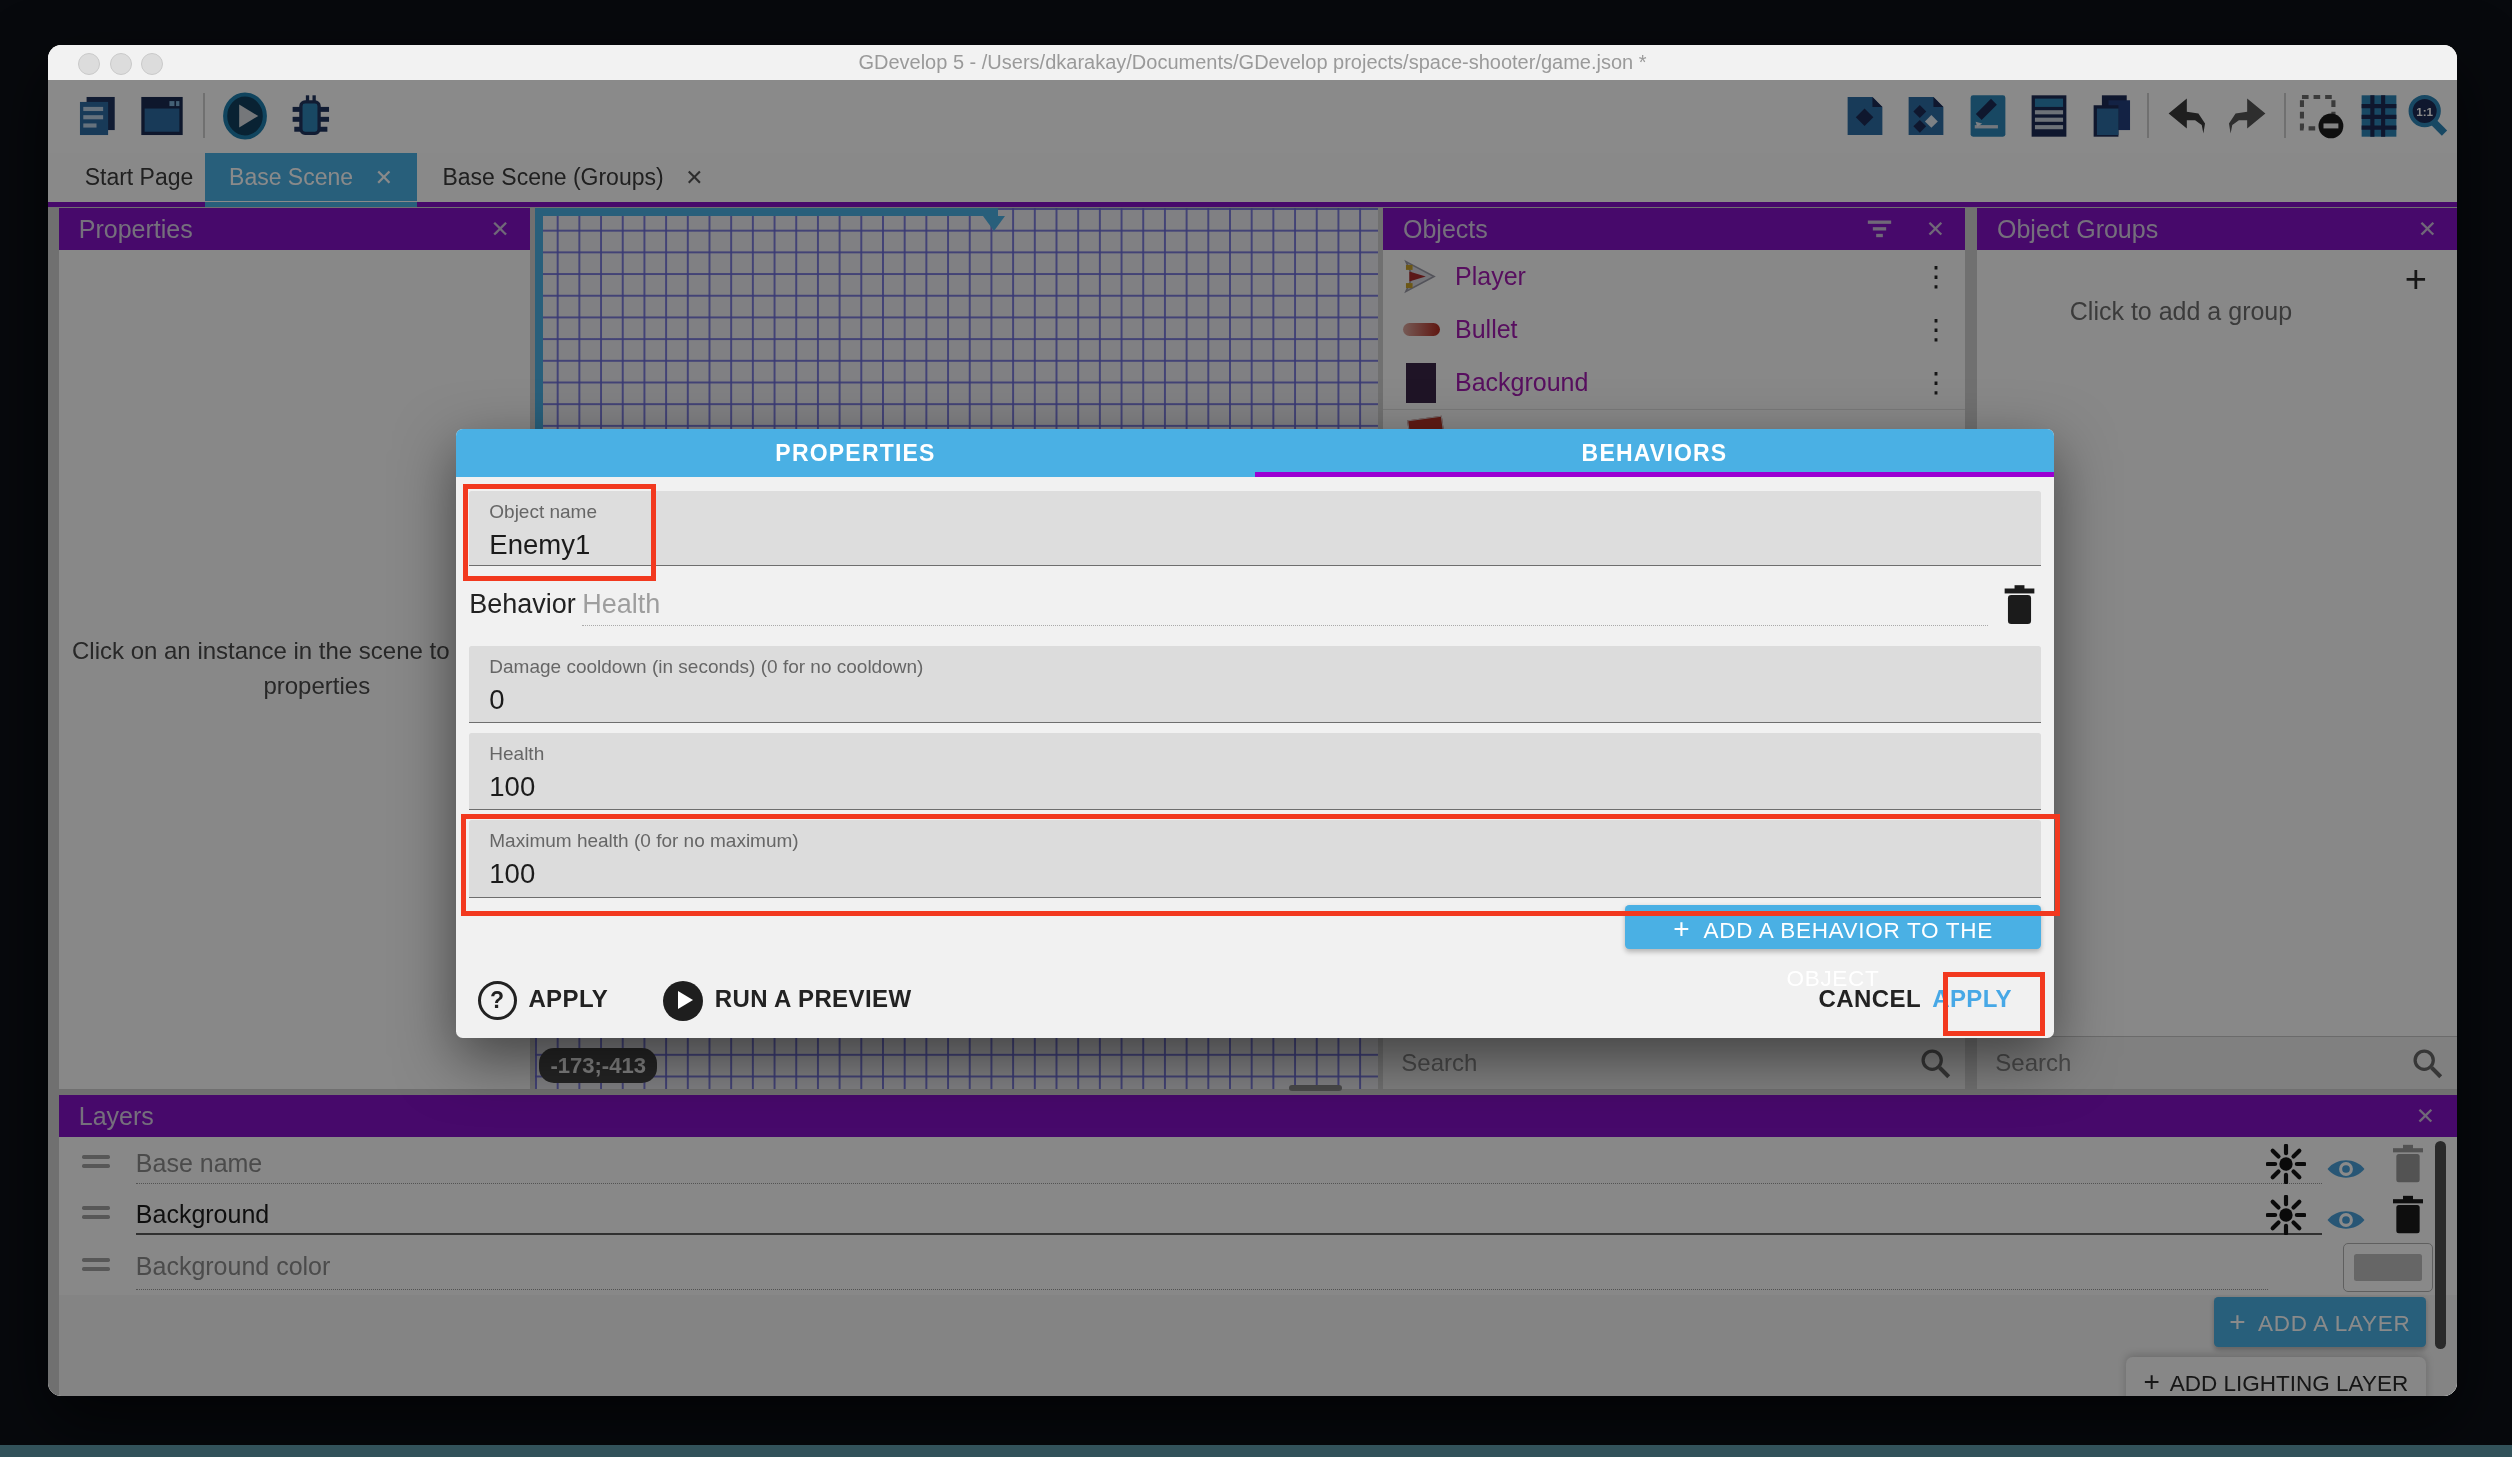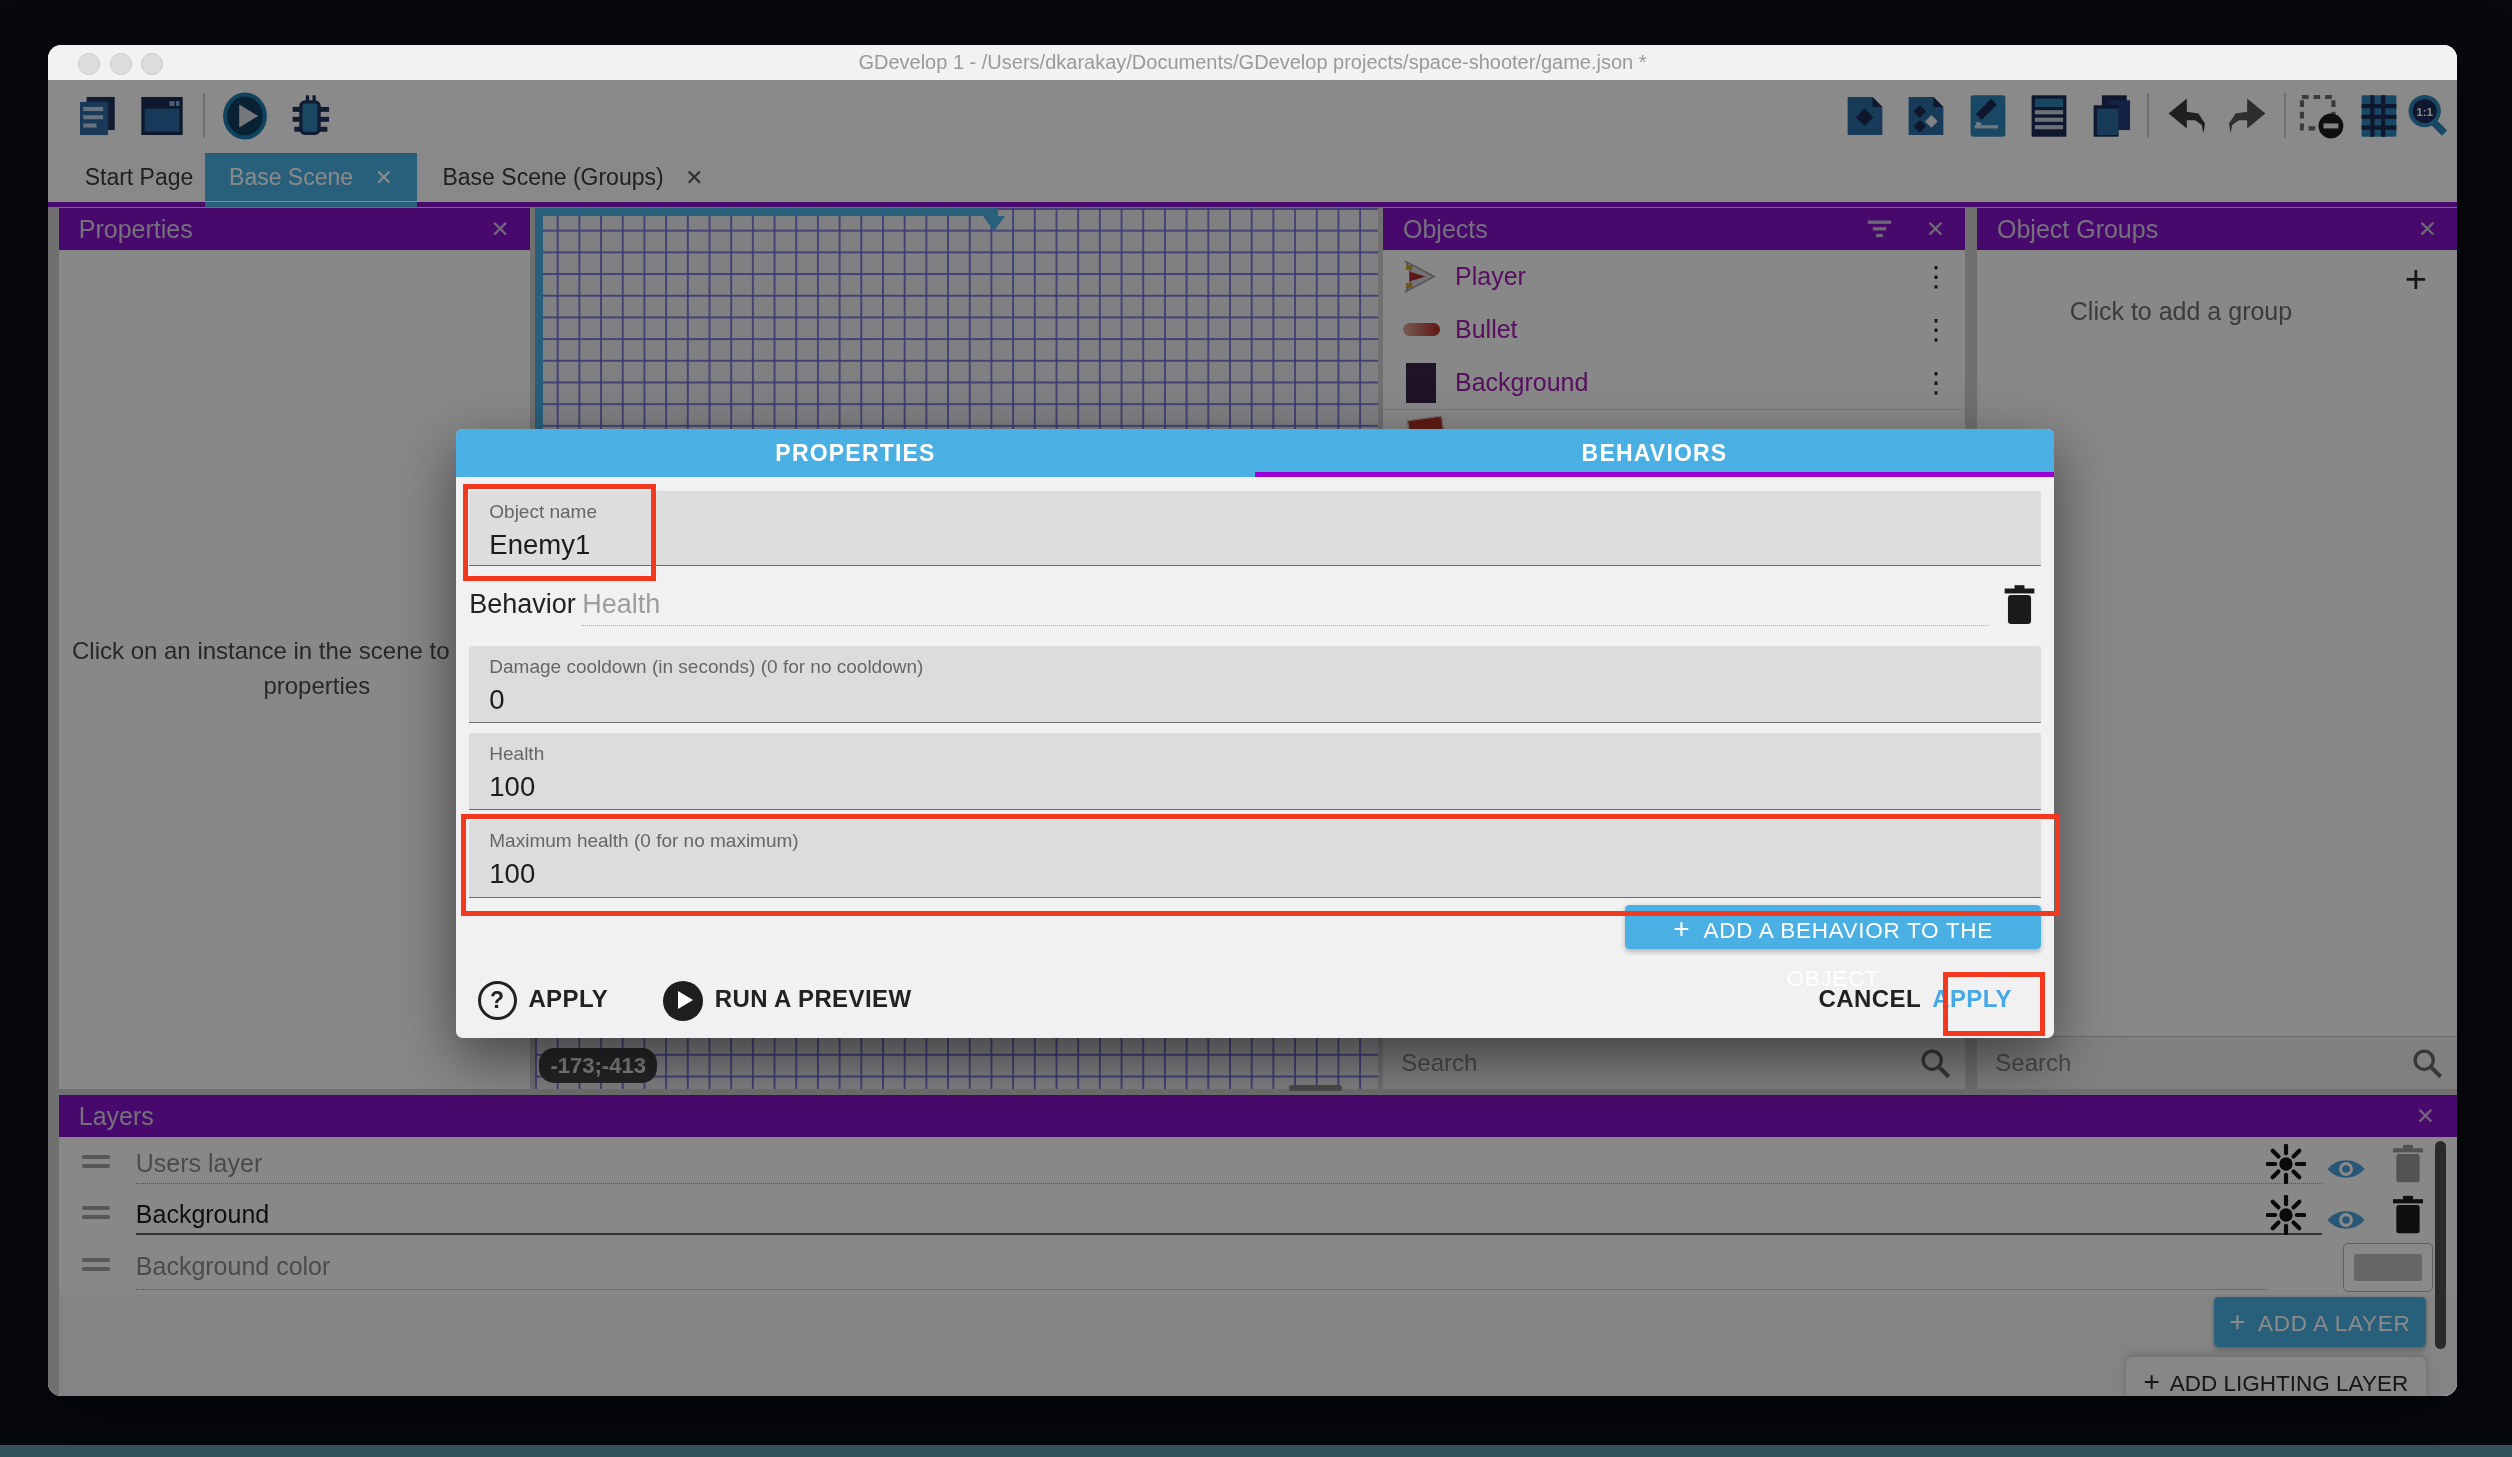--- a/index.html
+++ b/index.html
@@ -74,21 +74,21 @@
 </head>
 <body>
 
 <div id="stage">
 <div id="window">
 
   <div class="abs titlebar">
     <div class="tl" style="left:30px;"></div>
     <div class="tl" style="left:62px;"></div>
     <div class="tl" style="left:93px;"></div>
-    <div class="wtitle">GDevelop 1 - /Users/dkarakay/Documents/GDevelop projects/space-shooter/game.json *</div>
+    <div class="wtitle">GDevelop 5 - /Users/dkarakay/Documents/GDevelop projects/space-shooter/game.json *</div>
   </div>
 
   <div class="abs toolbar">
     <svg class="ticon" style="left:27px;" viewBox="0 0 58 58">
           <rect x="14" y="6" width="34" height="40" fill="#21355f"></rect>
           <rect x="6" y="12" width="34" height="40" fill="#2d6ba3"></rect>
           <rect x="10" y="18" width="24" height="5" fill="#bcd2e8"></rect>
           <rect x="10" y="28" width="24" height="5" fill="#bcd2e8"></rect>
           <rect x="10" y="38" width="16" height="5" fill="#bcd2e8"></rect>
         </svg>
@@ -262,21 +262,21 @@
     <div class="phead">
       <span class="ptitle">Layers</span>
       <span class="px" style="right:21.7px;">✕</span>
     </div>
 
     <div class="lrow" style="top:42px;">
       <div class="lhandle">
             <div></div>
             <div></div>
           </div>
-      <div class="lname" style="color:#8b8b8b;">Users layer</div>
+      <div class="lname" style="color:#8b8b8b;">Base name</div>
       <div class="lline" style="border-bottom:1.7px dotted #9a9a9a;height:43px;"></div>
       <svg class="licon" style="left:2207px;" viewBox="0 0 48 48">
             <g stroke="#141414" stroke-width="5" stroke-linecap="round">
               <line x1="24" y1="2" x2="24" y2="11"></line>
               <line x1="24" y1="37" x2="24" y2="46"></line>
               <line x1="2" y1="24" x2="11" y2="24"></line>
               <line x1="37" y1="24" x2="46" y2="24"></line>
               <line x1="8" y1="8" x2="15" y2="15"></line>
               <line x1="33" y1="33" x2="40" y2="40"></line>
               <line x1="8" y1="40" x2="15" y2="33"></line>

